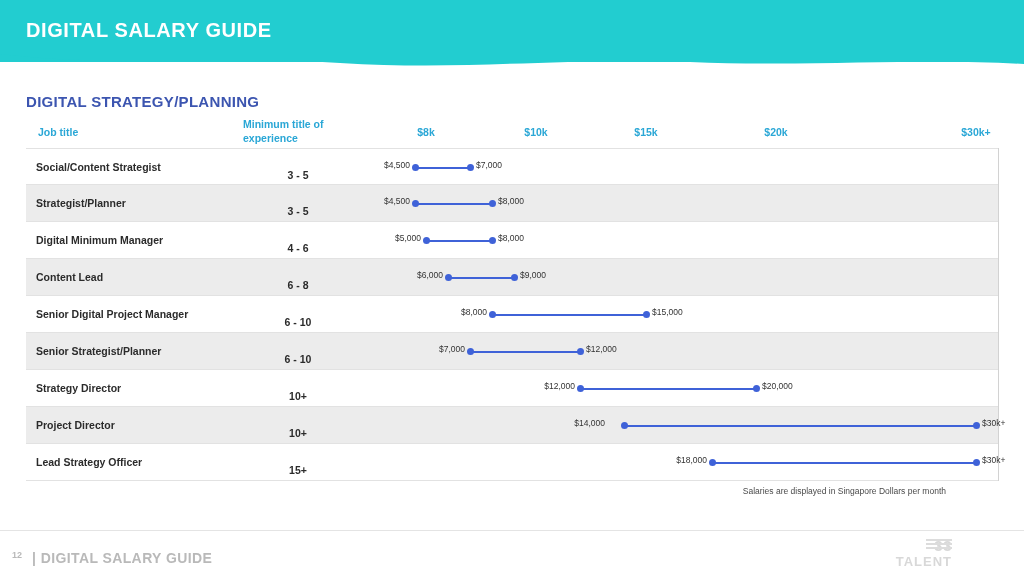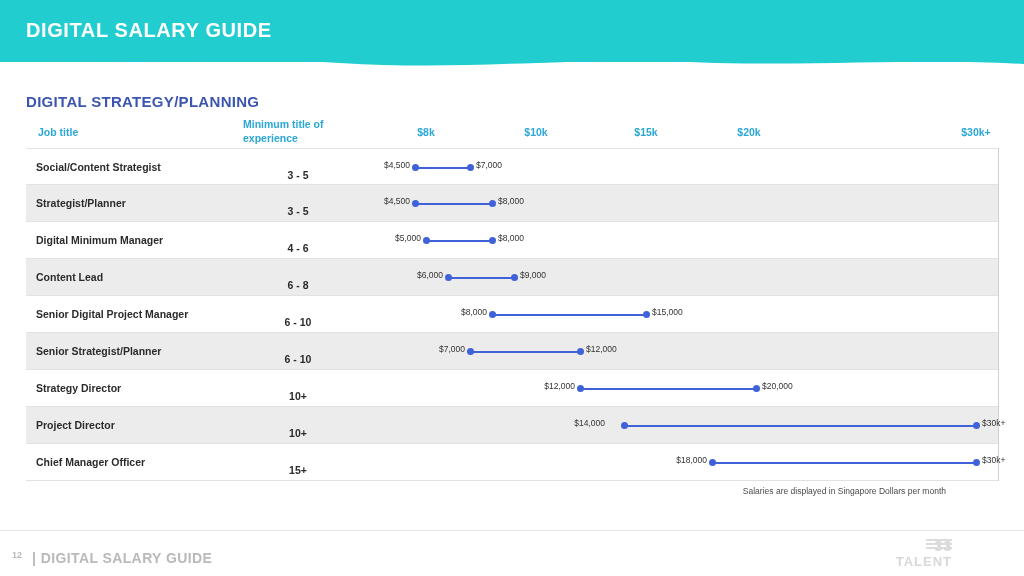--- a/index.html
+++ b/index.html
@@ -120,21 +120,21 @@
 
   <div class="section-title">DIGITAL STRATEGY/PLANNING</div>
 
   <div class="chart">
     <div class="col-head jobtitle">Job title</div>
     <div class="col-head years">Minimum title of experience</div>
     <div id="axis-labels">
         <div class="axis-label" style="left: 400px;">$8k</div>
         <div class="axis-label" style="left: 510px;">$10k</div>
         <div class="axis-label" style="left: 620px;">$15k</div>
-        <div class="axis-label" style="left: 703px; padding-left: 40px;">$20k</div>
+        <div class="axis-label" style="left: 730px; padding-left: 40px;">$20k</div>
         <div class="axis-label" style="left: 950px;">$30k+</div>
       </div>
     <div class="vgrid" id="vgrid">
         <div class="vline" style="left: 230px;"></div>
         <div class="vline" style="left: 263.727px;"></div>
         <div class="vline" style="left: 297.455px;"></div>
         <div class="vline" style="left: 331.182px;"></div>
         <div class="vline" style="left: 364.909px;"></div>
         <div class="vline" style="left: 398.636px;"></div>
         <div class="vline" style="left: 432.364px;"></div>
@@ -224,21 +224,21 @@
         <div class="row even">
           <div class="cell-title">Project Director</div>
           <div class="cell-years">10+</div>
           <div class="bar-line" style="left: 598px; width: 352px;"></div>
           <div class="dot" style="left: 594.5px;"></div>
           <div class="dot" style="left: 946.5px;"></div>
           <div class="bar-label left" style="left: 579px;">$14,000</div>
           <div class="bar-label" style="left: 956px;">$30k+</div>
         </div>
         <div class="row odd">
-          <div class="cell-title">Chief Manager Officer</div>
+          <div class="cell-title">Lead Strategy Officer</div>
           <div class="cell-years">15+</div>
           <div class="bar-line" style="left: 686px; width: 264px;"></div>
           <div class="dot" style="left: 682.5px;"></div>
           <div class="dot" style="left: 946.5px;"></div>
           <div class="bar-label left" style="left: 681px;">$18,000</div>
           <div class="bar-label" style="left: 956px;">$30k+</div>
         </div>
       </div>
   </div>
 

